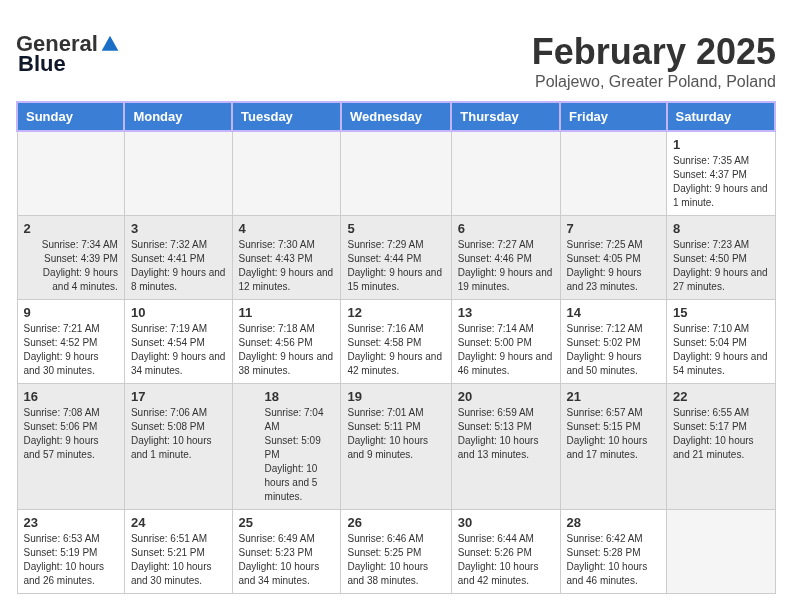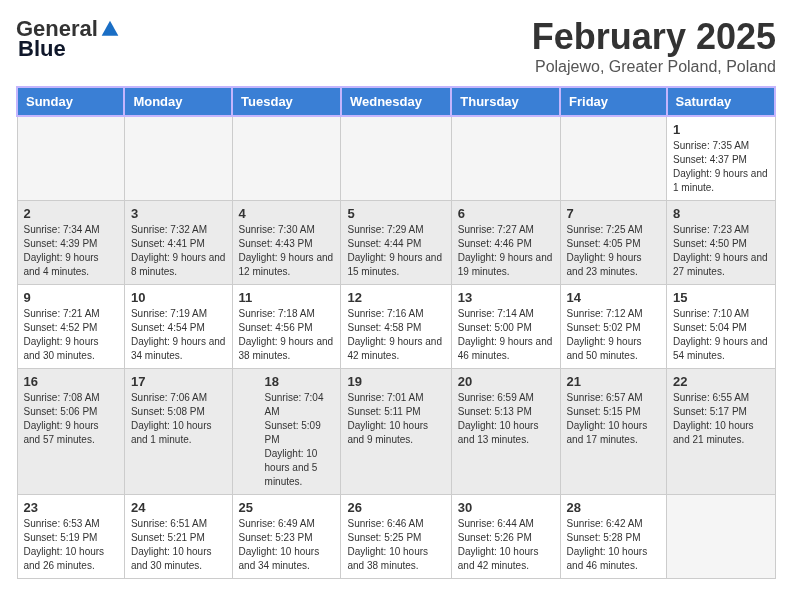--- a/index.html
+++ b/index.html
@@ -8,20 +8,21 @@
       background: #fff;
       width: 792px;
       min-height: 612px;
       padding: 16px;
     }
     .header {
       display: flex;
       justify-content: space-between;
       align-items: flex-start;
       margin-bottom: 10px;
+      margin-top: 15px;
     }
     .logo {
       display: flex;
       flex-direction: column;
       align-items: flex-start;
     }
     .logo-text {
       display: flex;
       align-items: center;
     }
@@ -132,21 +133,21 @@
         <td>
           <span class="day-num">1</span>
           <div class="day-info" style="white-space: pre-line;">Sunrise: 7:35 AM
 Sunset: 4:37 PM
 Daylight: 9 hours and 1 minute.</div>
         </td>
       </tr>
       <tr>
         <td style="background: rgb(235, 235, 235);">
           <span class="day-num">2</span>
-          <div class="day-info" style="white-space: pre-line;">Sunrise: 7:34 AM
+          <div class="day-info" style="white-space: pre-line; text-align: right;">Sunrise: 7:34 AM
 Sunset: 4:39 PM
 Daylight: 9 hours and 4 minutes.</div>
         </td>
         <td style="background: rgb(235, 235, 235);">
           <span class="day-num">3</span>
           <div class="day-info" style="white-space: pre-line;">Sunrise: 7:32 AM
 Sunset: 4:41 PM
 Daylight: 9 hours and 8 minutes.</div>
         </td>
         <td style="background: rgb(235, 235, 235);">

